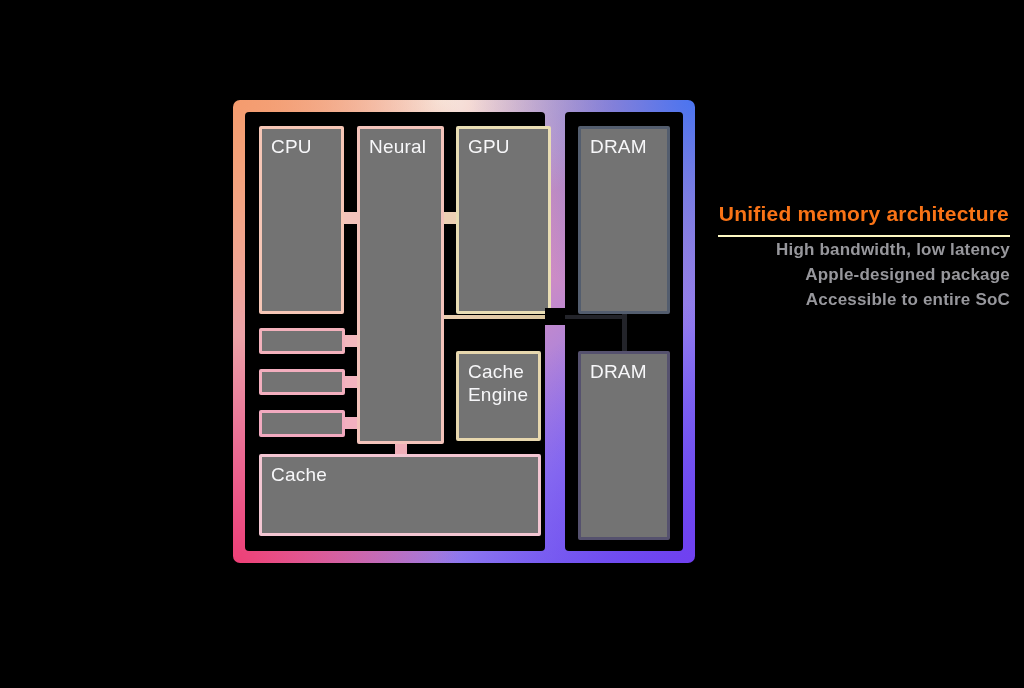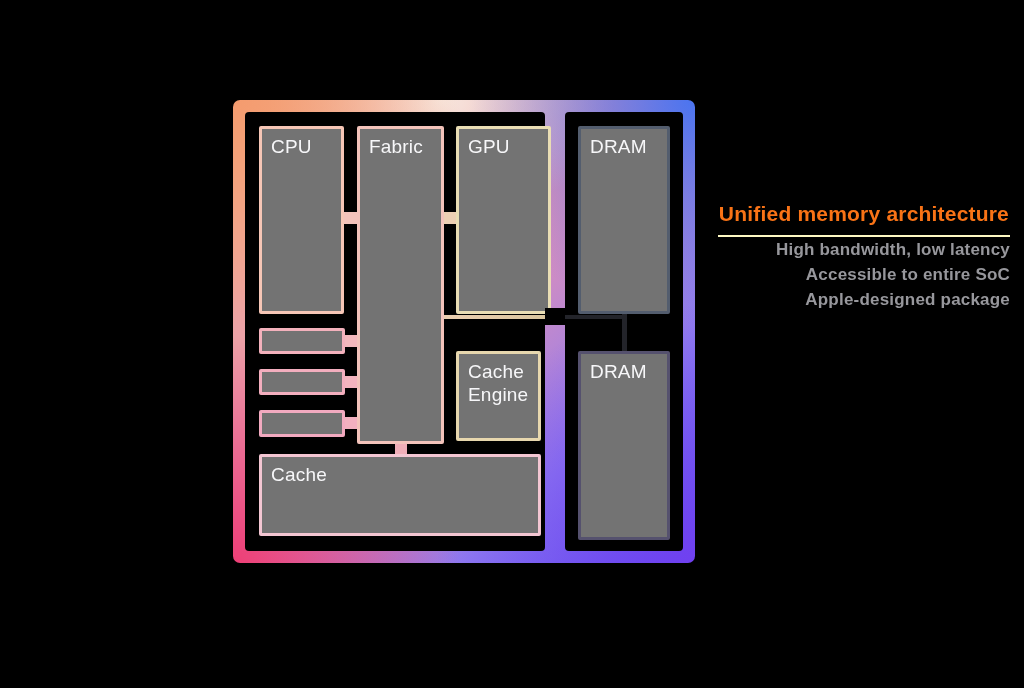--- a/index.html
+++ b/index.html
@@ -118,21 +118,21 @@
 
   <div class="soc-package">
 
     <div class="die-area">
 
       <div class="block cpu">
         <span class="block-label">CPU</span>
       </div>
 
       <div class="block fabric">
-        <span class="block-label">Fabric</span>
+        <span class="block-label">Neural</span>
       </div>
 
       <div class="block gpu">
         <span class="block-label">GPU</span>
       </div>
 
       <div class="block small-1"></div>
       <div class="block small-2"></div>
       <div class="block small-3"></div>
 
@@ -165,18 +165,18 @@
       <div class="connector c-bus-right"></div>
       <div class="connector c-dram-stub"></div>
     </div>
 
   </div>
 
   <div class="info">
     <div class="info-title">Unified memory architecture</div>
     <div class="info-points">
       <div class="info-point">High bandwidth, low latency</div>
+      <div class="info-point">Apple-designed package</div>
       <div class="info-point">Accessible to entire SoC</div>
-      <div class="info-point">Apple-designed package</div>
     </div>
   </div>
 
 </div>
 
 </body></html>

